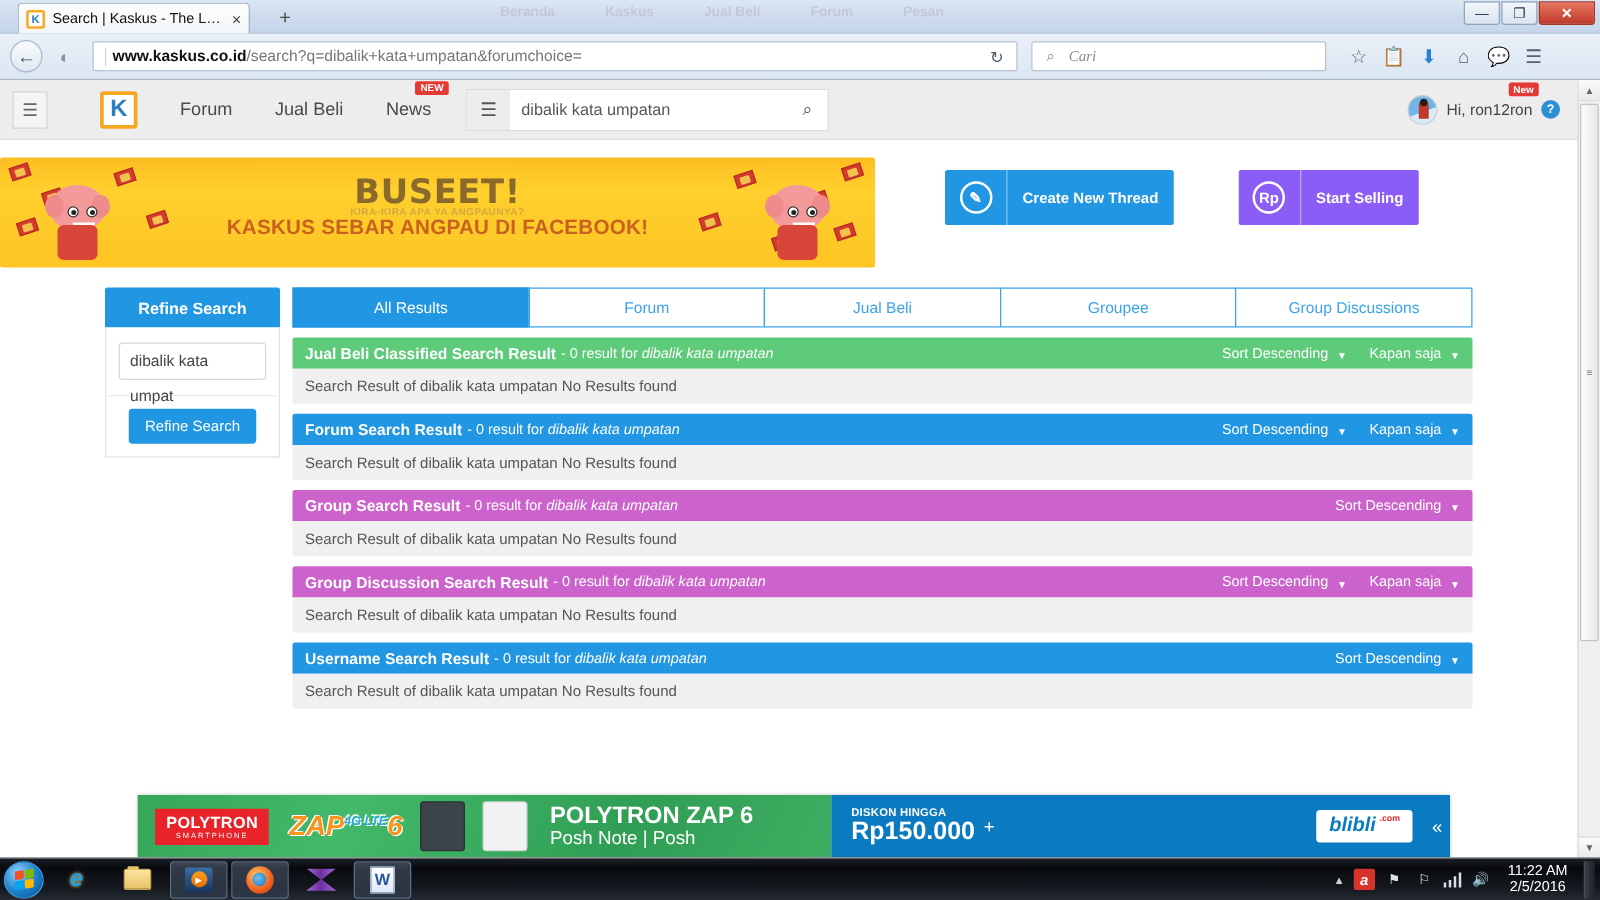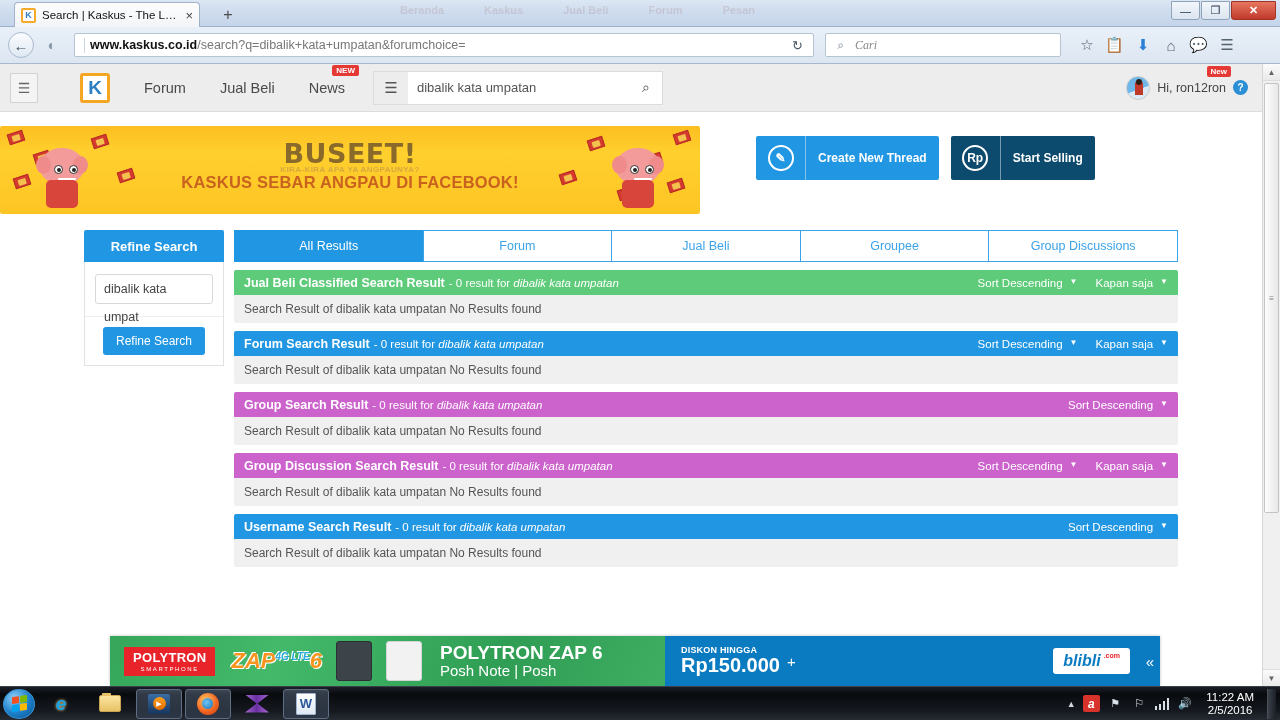--- a/index.html
+++ b/index.html
@@ -173,21 +173,21 @@
   .mascot .mouth { position:absolute; left:18px; top:30px; width:18px; height:8px; background:#fff; border-radius:0 0 9px 9px; }
   .mascot .body { position:absolute; left:12px; top:38px; width:32px; height:28px; background:#d8453a; border-radius:5px; }
   .hero-text { position:absolute; left:0; right:0; top:12px; text-align:center; }
   .hero-line1 { font-size:27px; font-weight:bold; color:#8a6a2a; letter-spacing:.5px; font-family:"DejaVu Sans",sans-serif; }
   .hero-line2 { font-size:8px; font-weight:bold; color:#d5a93e; margin-top:-4px; letter-spacing:.4px; }
   .hero-line3 { font-size:16.5px; font-weight:bold; color:#c9621f; margin-top:-1px; letter-spacing:.2px; }
 
   .hero-actions { display:flex; gap:12px; margin-left:56px; margin-top:10px; }
   .big-btn { height:44px; display:flex; align-items:center; color:#fff; border-radius:2px; }
   .big-btn.blue { background:#2196e3; }
-  .big-btn.green { background:#0c4a6e; }
+  .big-btn.green { background:#8b5cf6;margin-left:40px; }
   .big-btn .ic {
     width:50px; display:flex; align-items:center; justify-content:center;
     border-right:1px solid rgba(255,255,255,.45); height:100%; font-size:16px;
   }
   .big-btn .ic .circ {
     width:26px; height:26px; border:2px solid #fff; border-radius:50%;
     display:flex; align-items:center; justify-content:center; font-size:12px; font-weight:bold;
   }
   .big-btn .lbl { padding:0 12px; font-size:12px; font-weight:bold; line-height:13px; text-align:center; }
 
@@ -222,21 +222,21 @@
 
   .result-block { margin-top:8px; }
   .result-head {
     height:25px; display:flex; align-items:center; padding:0 10px; color:#fff;
     border-radius:2px 2px 0 0;
   }
   .result-head .title { font-size:12.5px; font-weight:bold; white-space:nowrap; }
   .result-head .meta { font-size:11.5px; margin-left:4px; white-space:nowrap; }
   .result-head .meta i { font-style:italic; }
   .result-head .ctrls { margin-left:auto; display:flex; gap:18px; align-items:center; }
-  .result-head .ctrl { font-size:11.5px; display:flex; align-items:flex-start; gap:7px; white-space:nowrap; }
+  .result-head .ctrl { font-size:11.5px; display:flex; align-items:flex-end; gap:7px; white-space:nowrap; }
   .caret { font-size:8px; }
   .result-body {
     background:#f0f0f0; min-height:28px; display:flex; align-items:center;
     padding:0 10px; font-size:12px; color:#555; border-radius:0 0 2px 2px;
   }
   .g-green { background:#5ecb7a; }
   .g-blue  { background:#2196e3; }
   .g-purple{ background:#cc62cc; }
 
   

